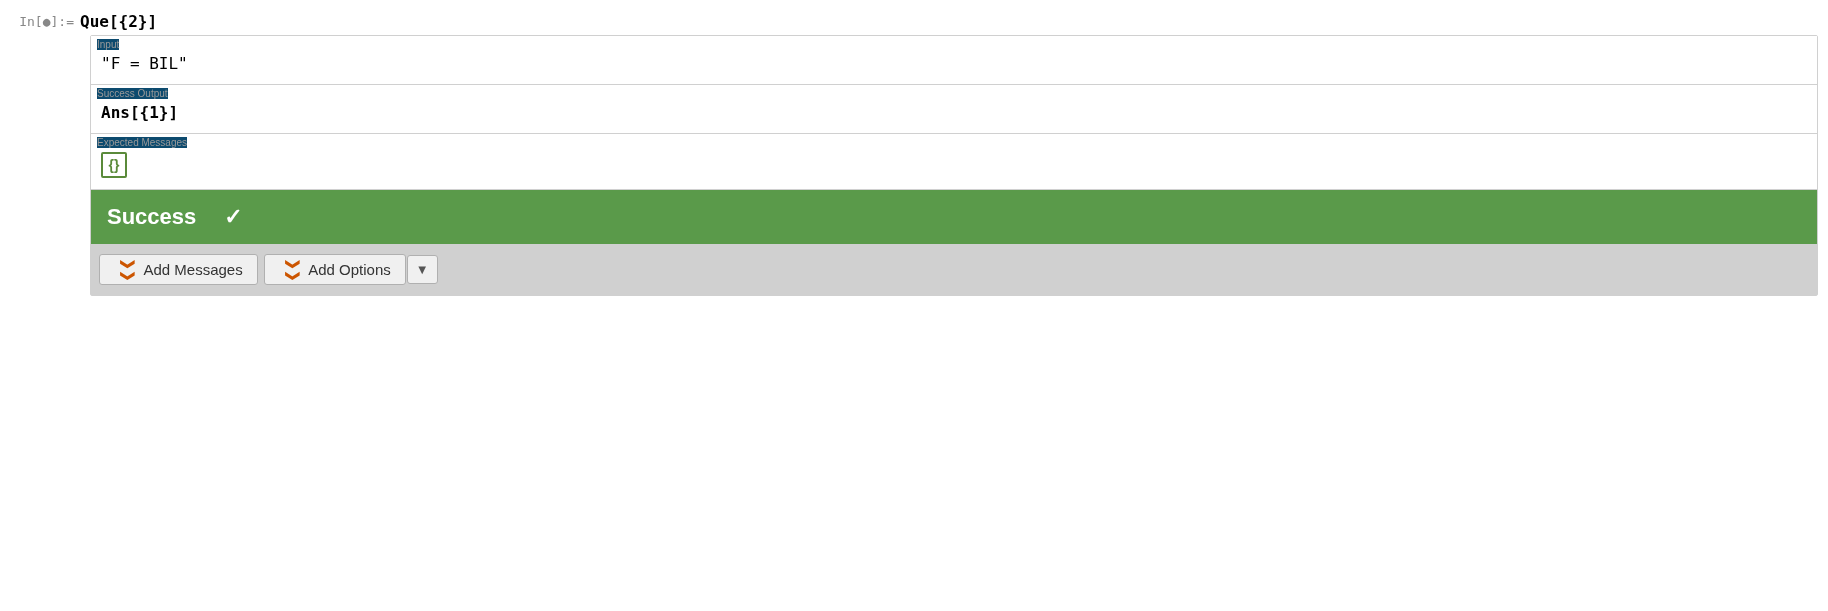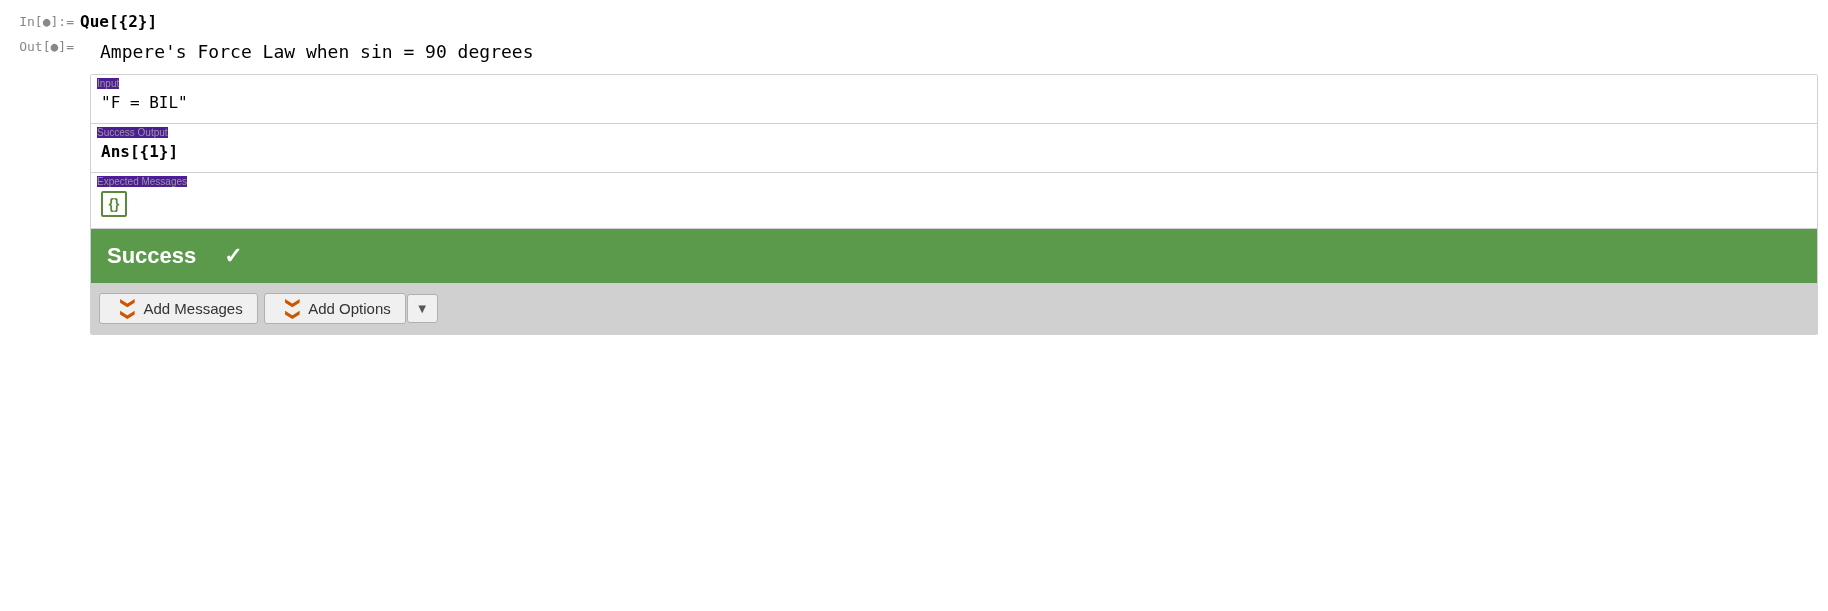--- a/index.html
+++ b/index.html
@@ -81,21 +81,21 @@
       border-bottom: none;
     }
 
     .section-label {
       position: absolute;
       top: 3px;
       left: 6px;
       font-size: 10px;
       color: #999;
       font-family: Arial, sans-serif;
-      background: #4c1d95;
+      background: #0c4a6e;
       z-index: 1;
     }
 
     .section-content {
       padding: 18px 10px 10px 10px;
       font-family: monospace;
       font-size: 16px;
       color: #000;
       background: #fff;
       min-height: 48px;
@@ -193,24 +193,20 @@
 </head>
 <body>
 
 <div class="notebook-cell">
 
   <div class="input-line">
     <span class="in-label">In[●]:=</span>
     <span class="in-code">Que[{2}]</span>
   </div>
 
-  <div class="output-line">
-    <span class="out-label">Out[●]=</span>
-    <span class="output-text">Ampere's Force Law when sin = 90 degrees</span>
-  </div>
 
   <div class="test-block">
 
     <div class="test-section">
       <span class="section-label">Input</span>
       <div class="section-content">
         <code>"F = BIL"</code>
       </div>
     </div>
 

